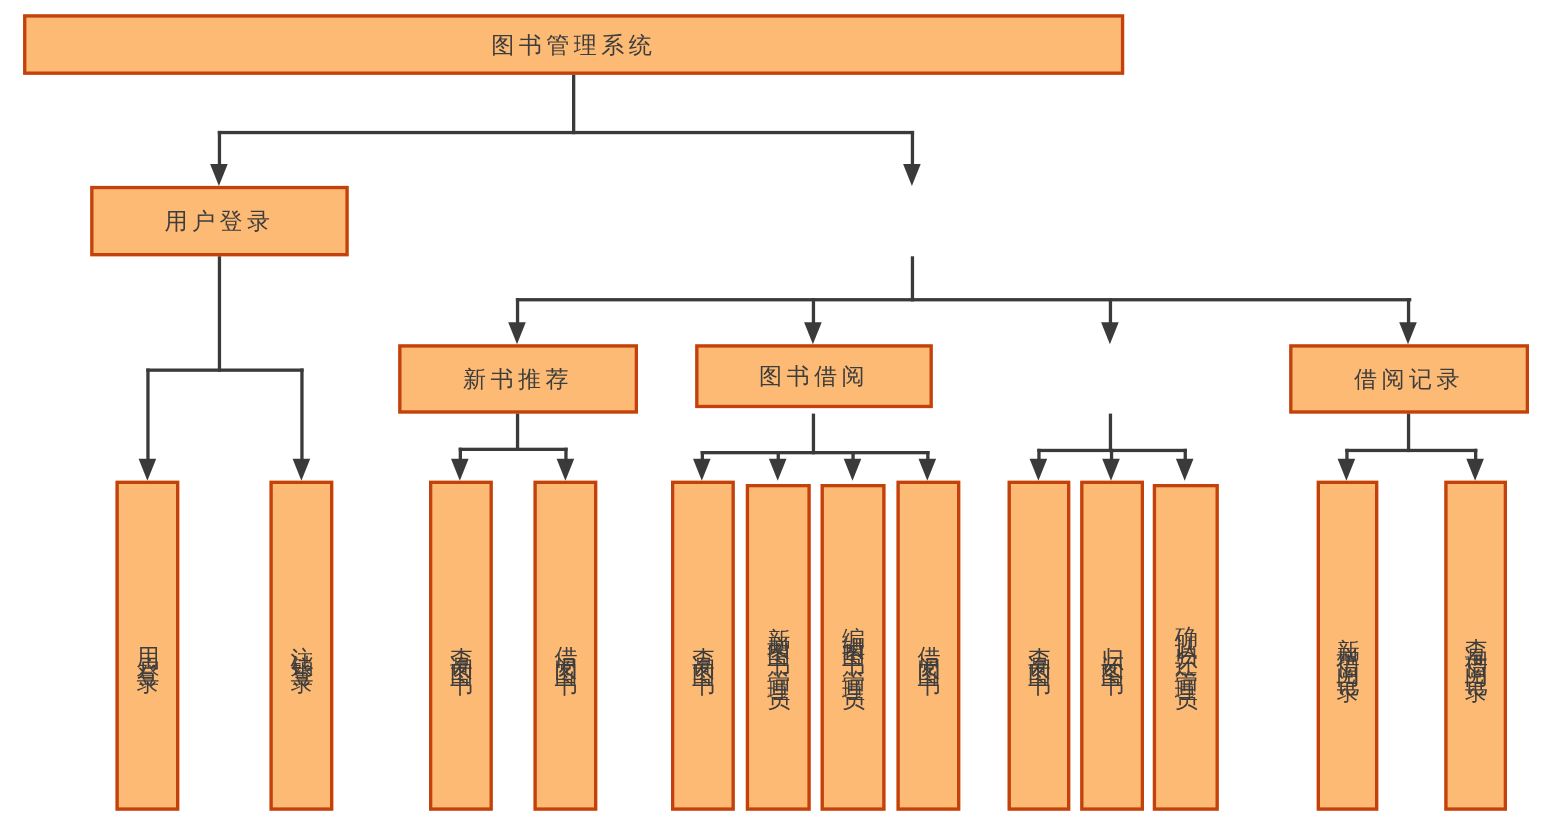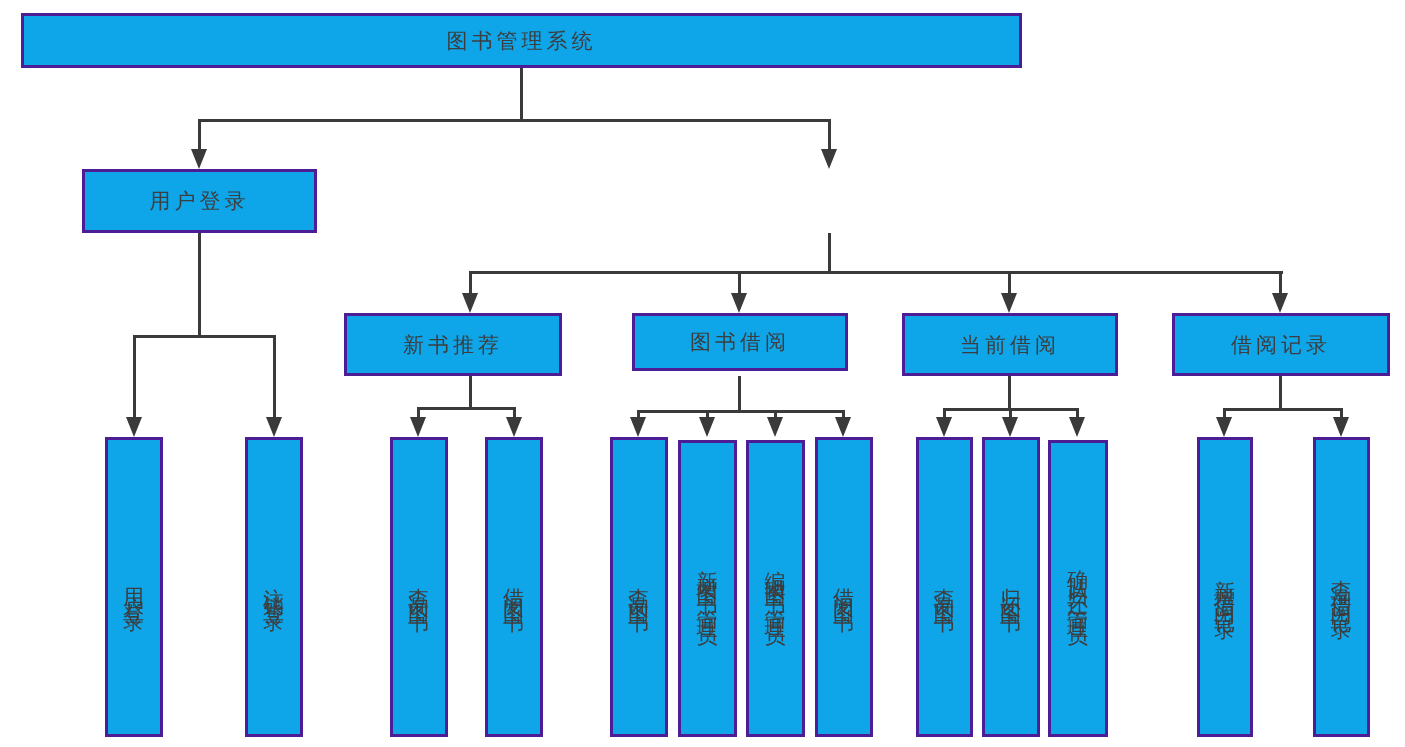--- a/index.html
+++ b/index.html
@@ -3,22 +3,22 @@
 <meta charset="utf-8">
 <style>
   html,body{margin:0;padding:0;background:#ffffff;}
   body{
     width:1405px;height:747px;position:relative;overflow:hidden;
     font-family:"Liberation Sans","DejaVu Sans",sans-serif;
   }
   .stage{position:absolute;left:0;top:0;width:1405px;height:747px;background:#ffffff;}
   .box{
     position:absolute;
-    border:3px solid #4c1d95;
-    background:#0ea5e9;
+    border:3px solid #c2410c;
+    background:#fdba74;
     box-sizing:border-box;
     display:flex;align-items:center;justify-content:center;
     color:#3d3d3d;font-size:21px;letter-spacing:4px;
     white-space:nowrap;
   }
   .box.v{
     writing-mode:vertical-lr;
     letter-spacing:8px;
     font-size:21px;
     line-height:1;
@@ -64,23 +64,22 @@
   <div class="hl" style="left:469px;top:271px;width:814px"></div>
   <div class="vl" style="left:469px;top:271px;height:25px"></div>
   <div class="arrow" style="left:462px;top:293px"></div>
   <div class="vl" style="left:738px;top:271px;height:25px"></div>
   <div class="arrow" style="left:731px;top:293px"></div>
   <div class="vl" style="left:1008px;top:271px;height:25px"></div>
   <div class="arrow" style="left:1001px;top:293px"></div>
   <div class="vl" style="left:1279px;top:271px;height:25px"></div>
   <div class="arrow" style="left:1272px;top:293px"></div>
 
-  <div class="box" style="left:344px;top:313px;width:218px;height:63px">新书推荐</div>
+  <div class="box" style="left:362px;top:313px;width:218px;height:63px">新书推荐</div>
   <div class="box" style="left:632px;top:313px;width:216px;height:58px">图书借阅</div>
-  <div class="box" style="left:902px;top:313px;width:216px;height:63px">当前借阅</div>
   <div class="box" style="left:1172px;top:313px;width:218px;height:63px">借阅记录</div>
 
   <div class="vl" style="left:469px;top:376px;height:34px"></div>
   <div class="hl" style="left:417px;top:407px;width:99px"></div>
   <div class="vl" style="left:417px;top:407px;height:13px"></div>
   <div class="arrow" style="left:410px;top:417px"></div>
   <div class="vl" style="left:513px;top:407px;height:13px"></div>
   <div class="arrow" style="left:506px;top:417px"></div>
 
   <div class="vl" style="left:738px;top:376px;height:37px"></div>

